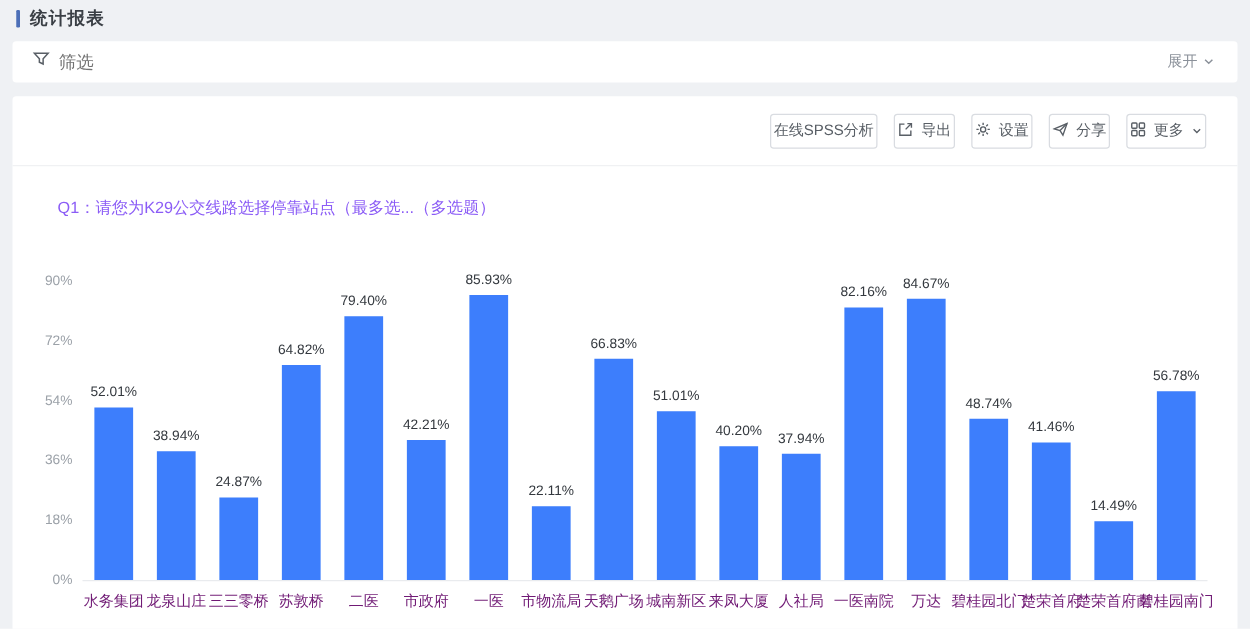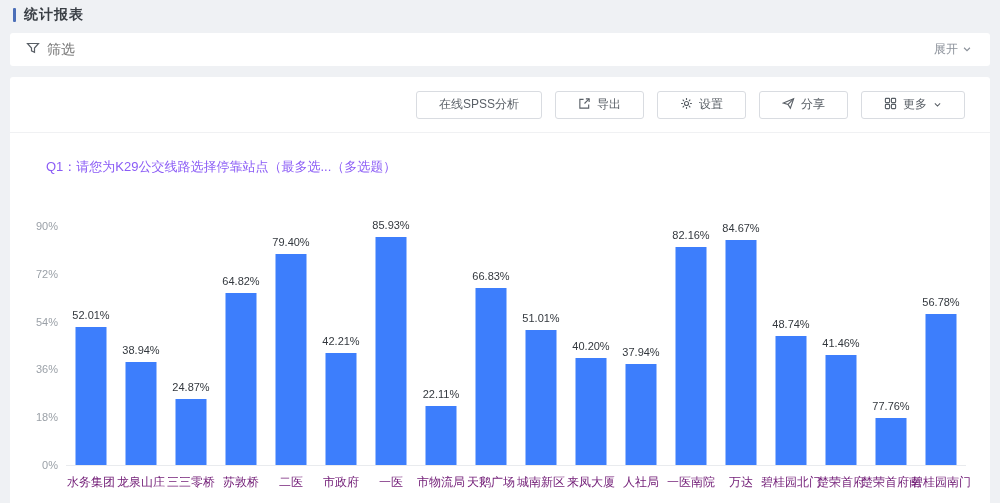--- a/index.html
+++ b/index.html
@@ -14,21 +14,21 @@
                  display:flex; align-items:center; justify-content:space-between; padding:0 18px 0 16px; }
   .filter-left { display:flex; align-items:center; gap:7px; cursor:pointer; }
   .filter-label { font-size:14px; color:#737373; }
   .expand-toggle { display:flex; align-items:center; gap:4px; font-size:12px; color:#8b919a; cursor:pointer; }
 
   .main-card { margin:11px 10px 0 10px; background:#fff; border-radius:3px; height:459px; }
 
   .toolbar-row { height:56px; display:flex; align-items:center; justify-content:flex-end;
                  gap:13px; padding-right:25px; border-bottom:1px solid #f0f1f3; }
   .tb-btn { display:flex; align-items:center; gap:6px; background:#fff; border:1px solid #d9dce1;
-            border-radius:3px; font-size:12px; color:#595f66; padding:0 22px; height:28px; cursor:pointer;
+            border-radius:3px; font-size:12px; color:#595f66; padding:0 2px; height:28px; cursor:pointer;
             font-family:"Liberation Sans","DejaVu Sans",sans-serif; }
   .tb-btn svg { flex:0 0 auto; }
 
   .question-row { padding:24px 0 0 36px; }
   .question-title { font-size:13px; color:#8b5cf6; }
 
   .chart { position:relative; margin:36px 18px 0 18px; height:290px; }
   .plot { position:absolute; left:38px; right:6px; top:14px; height:240px; border-bottom:1px solid #e9ebee; }
   .ytick { position:absolute; right:100%; margin-right:8px; transform:translateY(50%);
            font-size:11px; color:#9ba1a8; white-space:nowrap; }
@@ -201,21 +201,21 @@
             <div class="val-label" style="bottom: calc(54.1556% + 6px);">48.74%</div>
             <div class="x-label">碧桂园北门</div>
           </div>
           <div class="col">
             <div class="bar" style="height: 46.0667%; background: rgb(61, 126, 252);"></div>
             <div class="val-label" style="bottom: calc(46.0667% + 6px);">41.46%</div>
             <div class="x-label">楚荣首府</div>
           </div>
           <div class="col">
             <div class="bar" style="height: 19.8222%; background: rgb(61, 126, 252);"></div>
-            <div class="val-label" style="bottom: calc(19.8222% + 6px);">77.76%</div>
+            <div class="val-label" style="bottom: calc(19.8222% + 6px);">14.49%</div>
             <div class="x-label">楚荣首府南</div>
           </div>
           <div class="col">
             <div class="bar" style="height: 63.0889%; background: rgb(61, 126, 252);"></div>
             <div class="val-label" style="bottom: calc(63.0889% + 6px); margin-top: 32px;">56.78%</div>
             <div class="x-label">碧桂园南门</div>
           </div>
         </div>
     <div class="ytick" style="bottom: 0%;">0%</div>
         <div class="ytick" style="bottom: 20%; margin-top: 36px;">18%</div>

